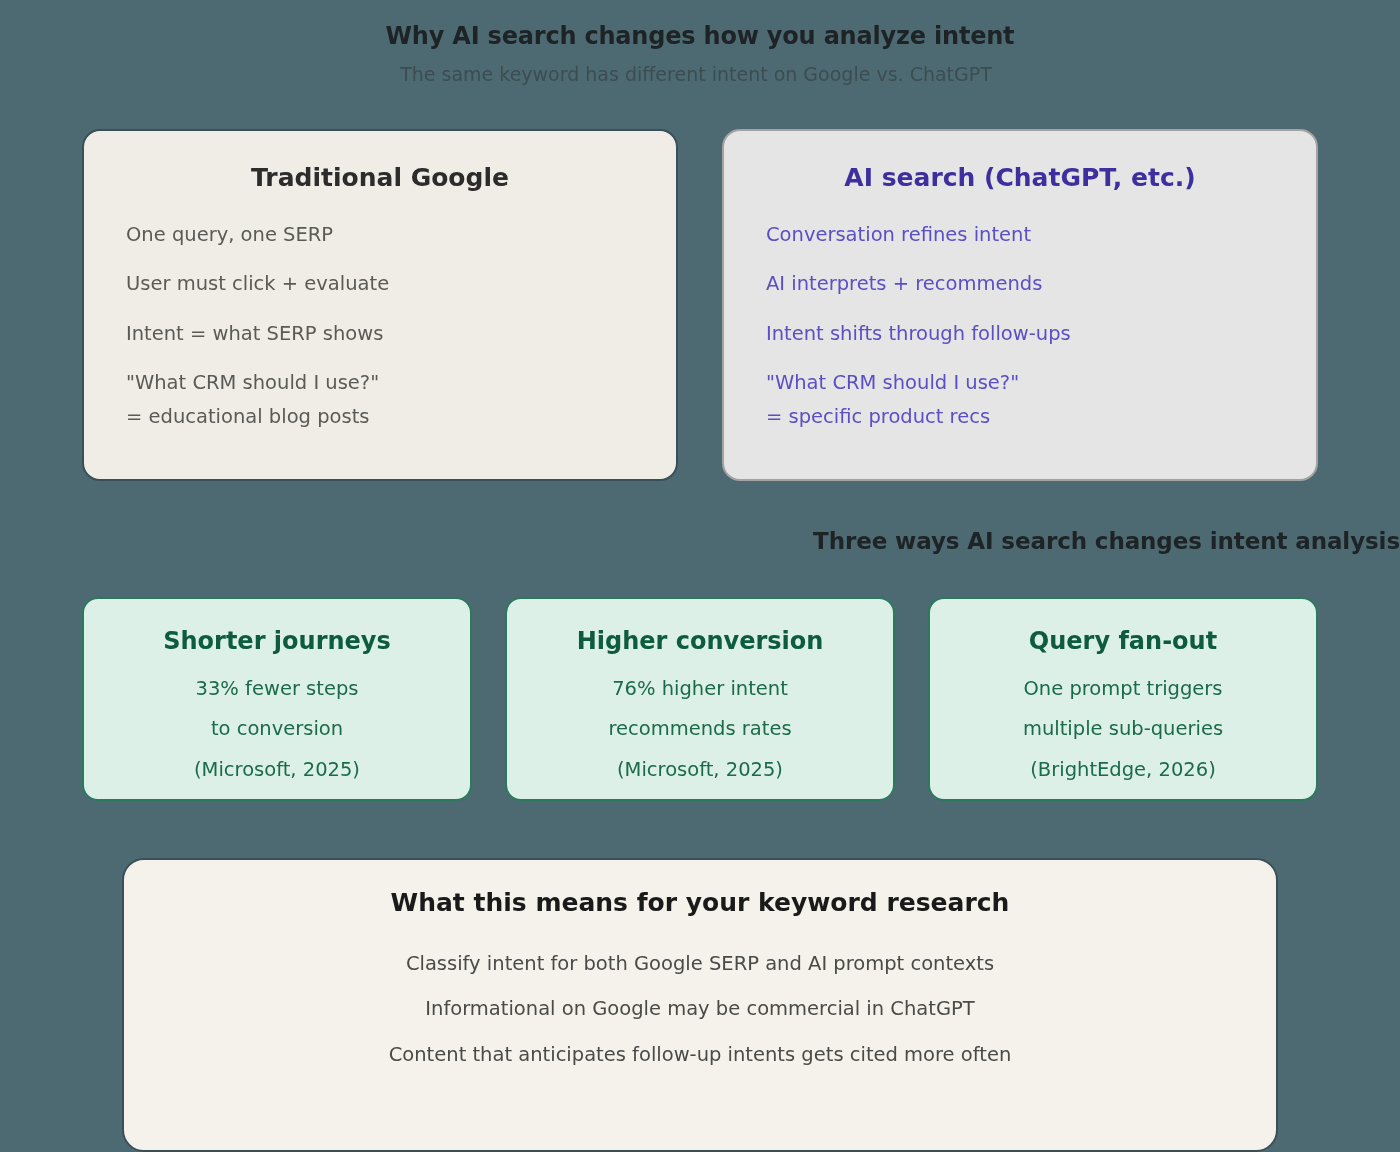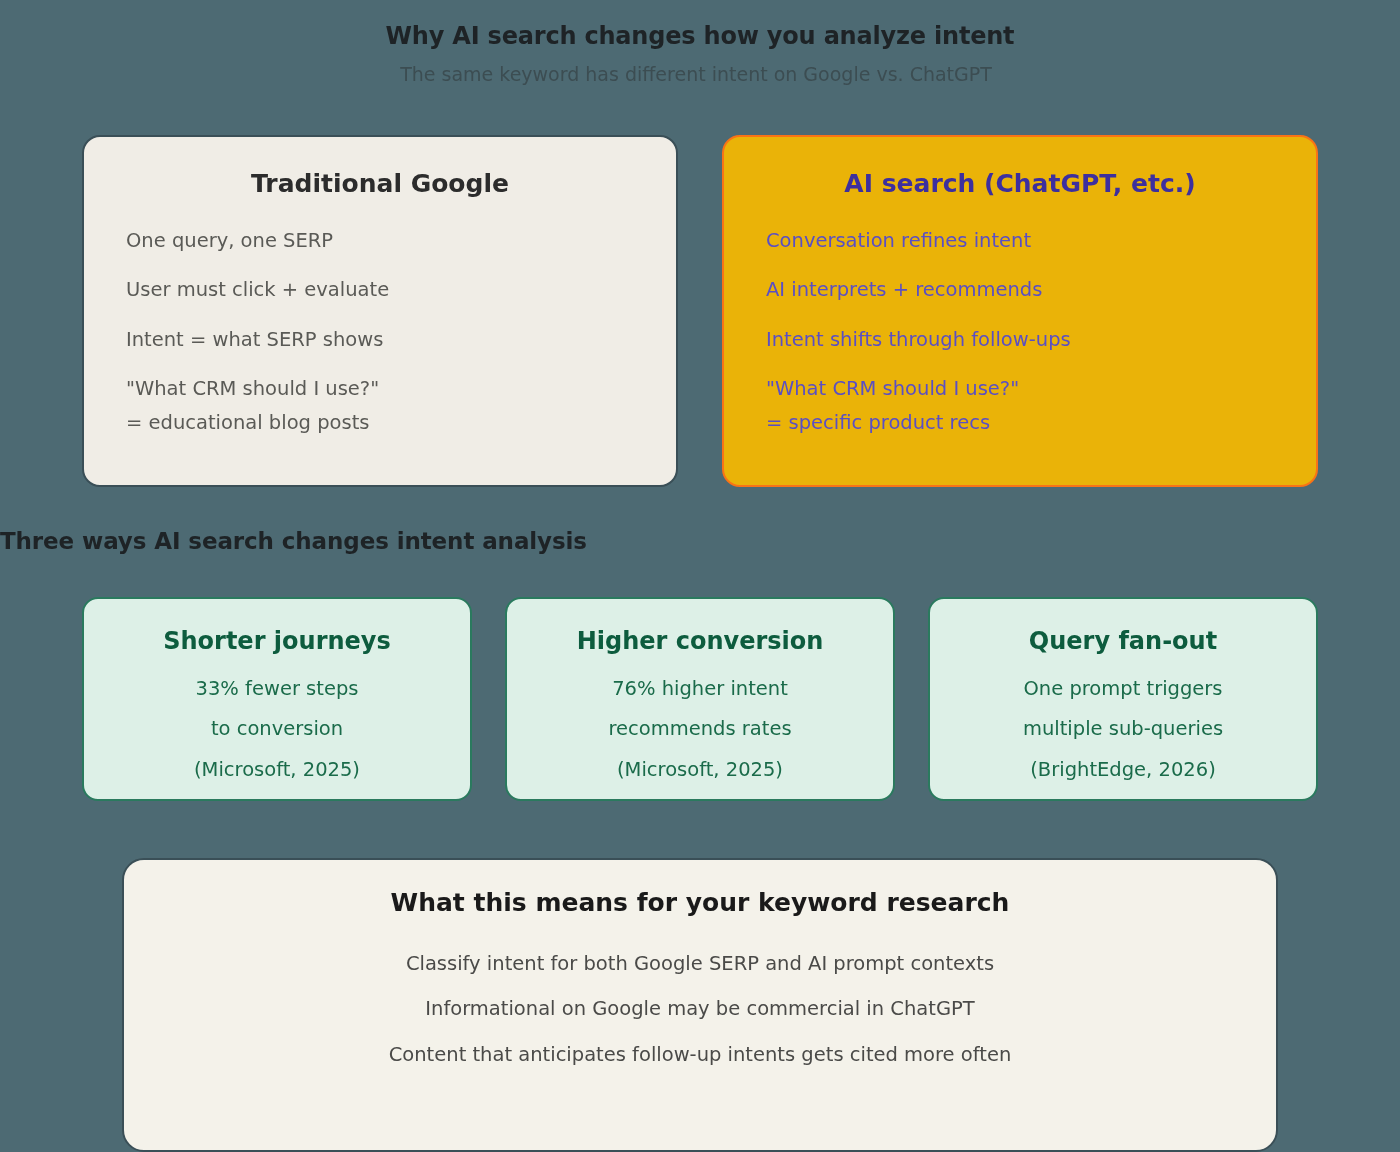--- a/index.html
+++ b/index.html
@@ -40,40 +40,40 @@
     font-size: 19px;
     font-weight: 400;
     color: #3c4d52;
     margin: 12px 8px 0 0;
     line-height: 1.2;
   }
 
   
   .compare-row {
     position: absolute;
-    top: 135px;
+    top: 129px;
     left: 82px;
     width: 1236px;
     display: flex;
     justify-content: space-between;
   }
   .compare-card {
     width: 596px;
     height: 352px;
     box-sizing: border-box;
     border-radius: 18px;
     padding: 32px 42px 0 42px;
   }
   .card-google {
     background: #f0ede6;
     border: 2px solid #3a4f57;
   }
   .card-ai {
-    background: #eab308;
-    border: 2px solid #f97316;
+    background: #e5e5e5;
+    border: 2px solid #a3a3a3;
   }
   .compare-title {
     text-align: center;
     font-size: 25px;
     font-weight: 600;
     margin: 0 0 30px 0;
     line-height: 1.2;
   }
   .card-google .compare-title { color: #2c2c2c; }
   .card-ai .compare-title { color: #3d2f9e; }
@@ -87,21 +87,21 @@
   .card-ai .compare-line { color: #5a4fc4; }
   .compare-line.tight { margin-bottom: 9px; }
   .compare-line.last { margin-bottom: 0; }
 
   
   .section-heading {
     position: absolute;
     top: 528px;
     left: 0;
     width: 1400px;
-    text-align: left;
+    text-align: right;
     font-size: 23px;
     font-weight: 700;
     color: #1e2326;
     letter-spacing: -0.1px;
   }
 
   
   .stats-row {
     position: absolute;
     top: 597px;

